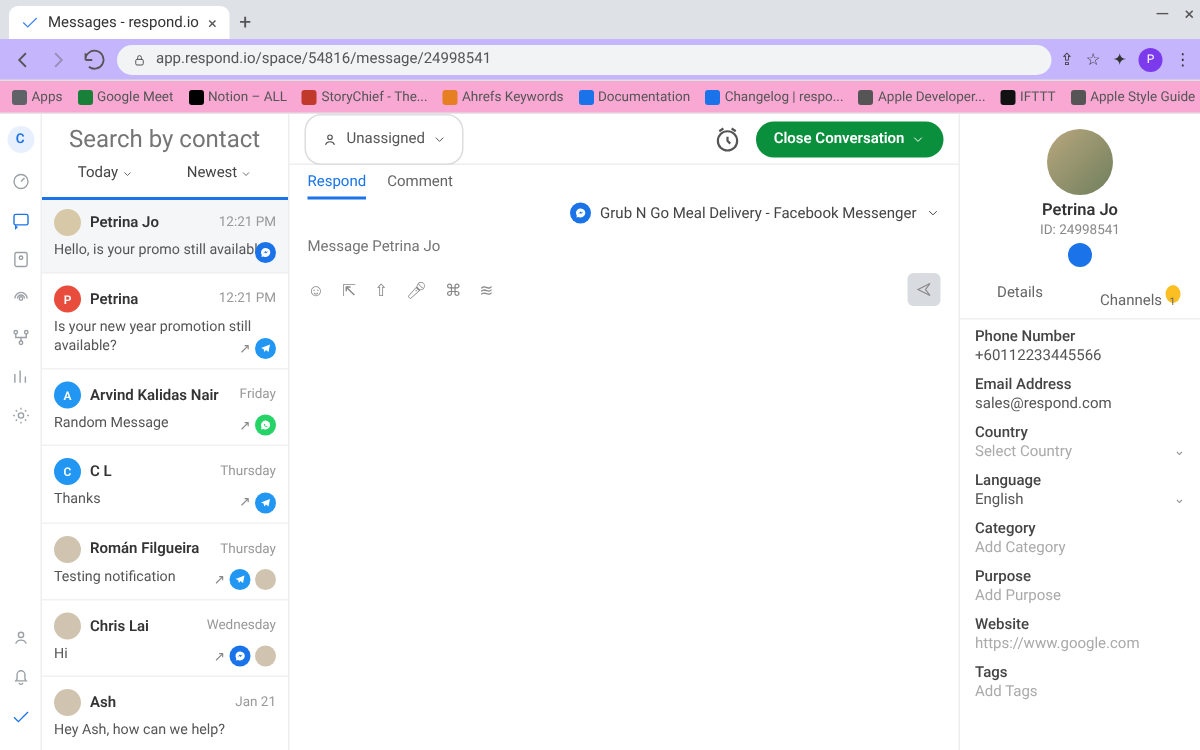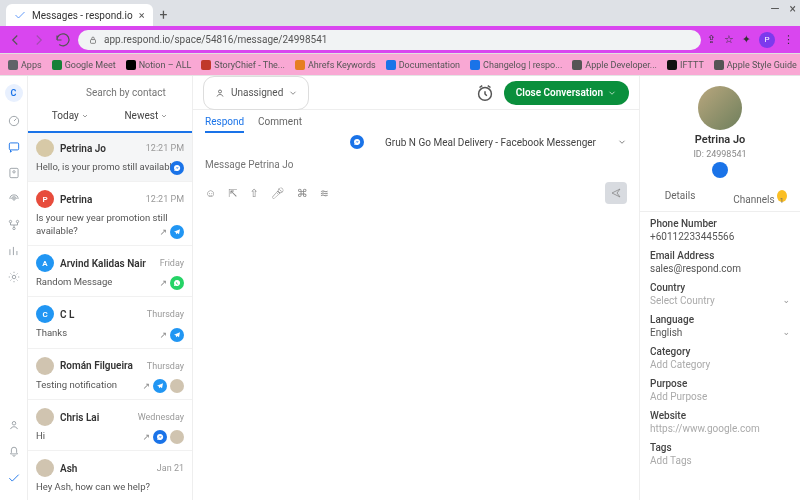--- a/index.html
+++ b/index.html
@@ -6,21 +6,21 @@
   body { width: 800px; height: 500px; overflow: hidden; background: #fff; font-size: 11px; color: #333; }
 
   
   .chrome { display: flex; flex-direction: column; height: 100%; }
   .tabbar { height: 26px; background: #dee1e6; display: flex; align-items: flex-end; padding-left: 6px; position: relative;}
   .tab { height: 22px; background: #fff; border-radius: 6px 6px 0 0; display: flex; align-items: center; gap: 6px; padding: 0 8px; font-size: 10px; }
   .tab .favicon { width: 12px; height: 12px; color:#3b82f6; }
   .tab .close { font-size: 11px; color:#555; cursor:pointer;}
   .newtab { width: 22px; height: 22px; display:flex; align-items:center; justify-content:center; font-size:14px; color:#555; }
   .win-controls { position:absolute; right:4px; top:2px; display:flex; gap:10px; font-size:12px; color:#555;}
-  .addrbar { height: 28px; background:#d946ef; border-bottom:1px solid #e0e0e0; display:flex; align-items:center; gap:6px; padding:0 6px; }
+  .addrbar { height: 28px; background:#c4b5fd; border-bottom:1px solid #e0e0e0; display:flex; align-items:center; gap:6px; padding:0 6px; }
   .nav-btn { width:18px; height:18px; display:flex; align-items:center; justify-content:center; color:#555; }
   .url-field { flex:1; height:20px; background:#f1f3f4; border-radius:10px; display:flex; align-items:center; padding:0 10px; font-size:10px; color:#555; }
   .addr-right { display:flex; align-items:center; gap:8px; }
   .avatar-chip { width:16px; height:16px; border-radius:50%; background:#7c3aed; color:#fff; display:flex; align-items:center; justify-content:center; font-size:8px; }
   .bookbar { height:22px; background:#f9a8d4; border-bottom:1px solid #e5e5e5; display:flex; align-items:center; gap:10px; padding:0 8px; font-size:9px; color:#555; }
   .bookbar .bm { display:flex; align-items:center; gap:3px; white-space:nowrap; }
   .bm-ico { width:10px; height:10px; border-radius:2px; }
   .stretch { flex:1; }
 
   
@@ -29,21 +29,21 @@
   .rail-ico { width:14px; height:14px; color:#9aa0a6; display:flex; align-items:center; justify-content:center;}
   .rail-ico.workspace { width:18px; height:18px; border-radius:50%; background:#e8f0fe; color:#1a73e8; display:flex; align-items:center; justify-content:center; font-size:9px; font-weight:600;}
   .rail-ico.active { color:#1a73e8;}
   .rail-bottom { margin-top:auto; display:flex; flex-direction:column; align-items:center; gap:12px; padding-bottom:8px;}
 
   
   .convlist { width:165px; border-right:1px solid #eee; display:flex; flex-direction:column; min-height:0;}
   .listhead { padding:6px 6px 4px; display:flex; flex-direction:column; gap:6px; }
   .listsearch { display:flex; align-items:center; gap:6px;}
   .collapse-btn,.filter-btn{ width:18px; height:18px; display:flex; align-items:center; justify-content:center; color:#666;}
-  .search-input { flex:1; height:20px; border:none; outline:none; font-size:10px; color:#888; background:transparent;margin-left:40px;}
+  .search-input { flex:1; height:20px; border:none; outline:none; font-size:16px; color:#888; background:transparent;}
   .listfilters { display:flex; justify-content:space-around; font-size:10px; padding:2px 0 6px;}
   .listfilters span{ display:flex; align-items:center; gap:2px; color:#444;}
   .items { flex:1; overflow-y:auto; }
   .conv { padding:8px 8px 8px; border-bottom:1px solid #f1f1f1; position:relative;}
   .conv.selected { background:#f5f6f7; border-top:2px solid #1a73e8; padding-top:6px;}
   .conv-row1 { display:flex; align-items:center; gap:6px;}
   .conv-av { width:18px; height:18px; border-radius:50%; background:#ccc; display:flex; align-items:center; justify-content:center; color:#fff; font-size:8px; font-weight:600;}
   .conv-name { flex:1; font-size:10px; font-weight:600; color:#333; white-space:nowrap; overflow:hidden; text-overflow:ellipsis;}
   .conv-time { font-size:9px; color:#999;}
   .conv-msg { margin-top:4px; font-size:9.5px; color:#555; line-height:1.3;}
@@ -67,21 +67,21 @@
   .msg-in { display:flex; gap:8px; align-items:flex-start;}
   .msg-av { width:20px; height:20px; border-radius:50%; background:#d7c9a7; position:relative;}
   .msg-av::after{content:""; position:absolute; right:-2px; bottom:-2px; width:10px;height:10px;border-radius:50%;background:#1a73e8;border:1px solid #fff;}
   .bubble { background:#f3f5f7; border-radius:10px; padding:6px 10px; font-size:10px; color:#333; max-width:240px;}
   .cursor { position:absolute; top:100px; right:130px; font-size:12px; color:#000;}
 
   
   .composer-tabs{ display:flex; gap:14px; padding:6px 12px 0; font-size:10px;}
   .composer-tabs span{ color:#666; padding-bottom:4px;}
   .composer-tabs .active{ color:#1a73e8; border-bottom:2px solid #1a73e8;}
-  .chline { display:flex; align-items:center; gap:21px; padding:2px 12px; font-size:10px; color:#444;}
+  .chline { display:flex; align-items:center; gap:6px; padding:2px 12px; font-size:10px; color:#444;}
   .chline .spacer{flex:1;}
   .composer-box{ margin:4px 10px 6px; }
   .composer-input{ width:100%; border:none; outline:none; font-size:10px; color:#aaa; padding:4px 2px;}
   .composer-tools { display:flex; align-items:center; gap:12px; padding:2px 12px 8px; color:#888;}
   .composer-tools .spacer{flex:1;}
   .sendbtn{ width:22px;height:22px;background:#d8dbe0;border-radius:4px;display:flex;align-items:center;justify-content:center;}
 
   
   .rightpane { width:160px; display:flex; flex-direction:column; overflow:auto;}
   .contact-hero { display:flex; flex-direction:column; align-items:center; padding:10px 0 6px; gap:3px;}

